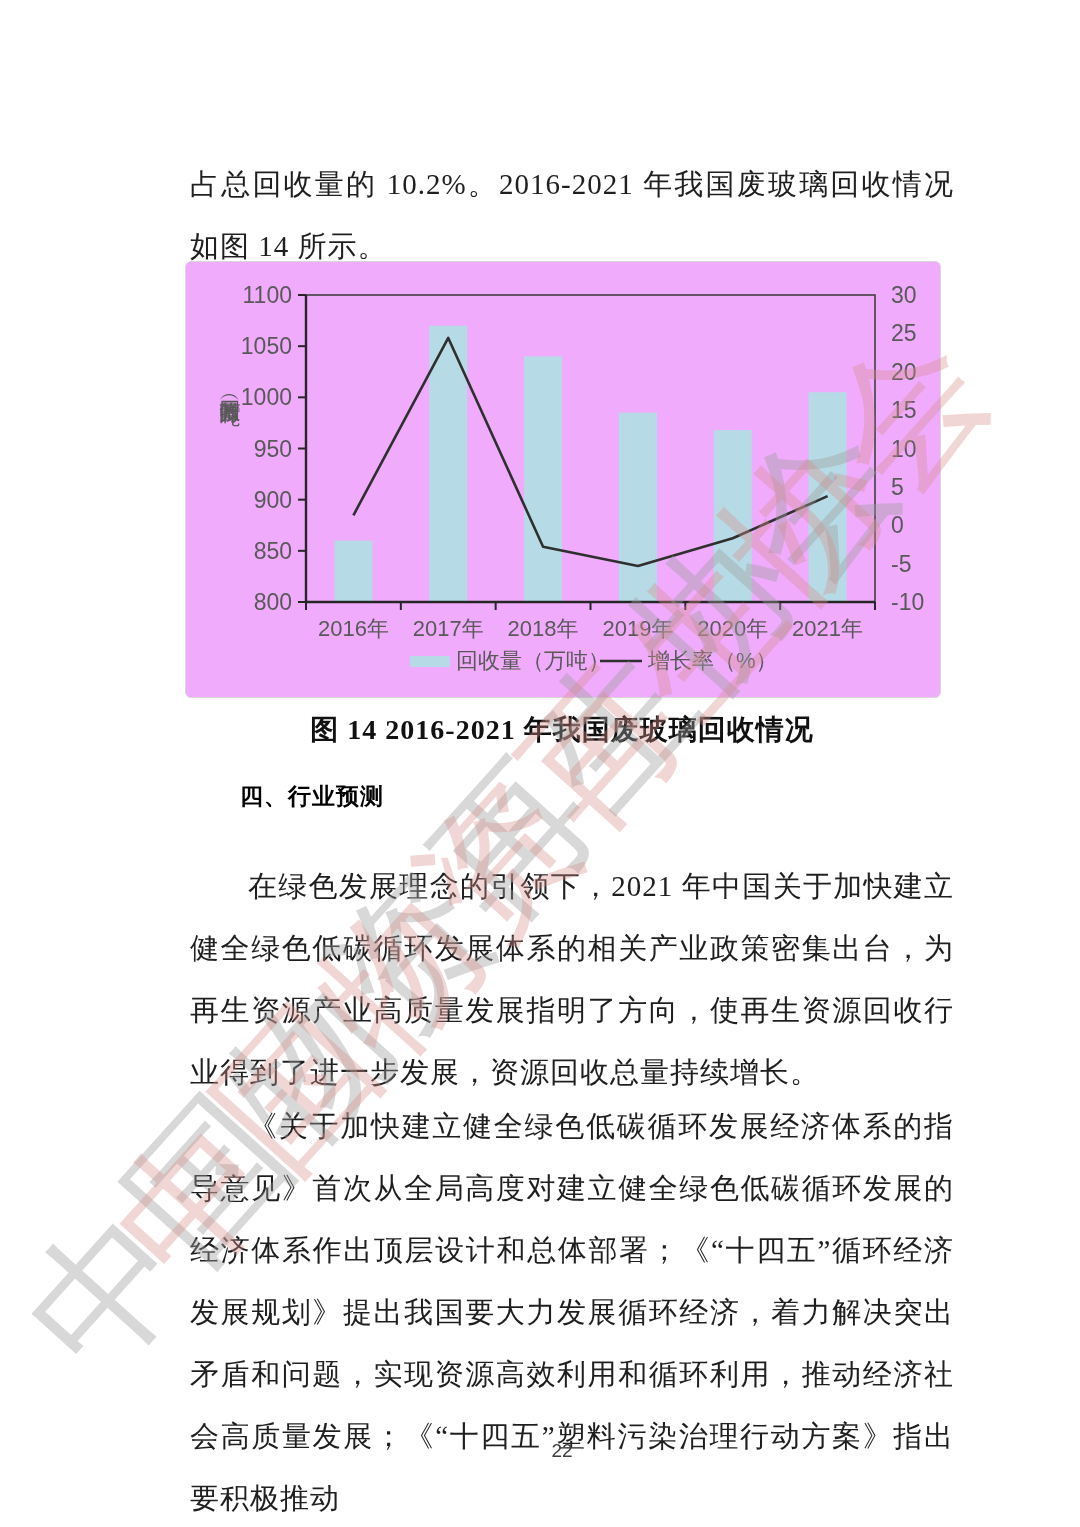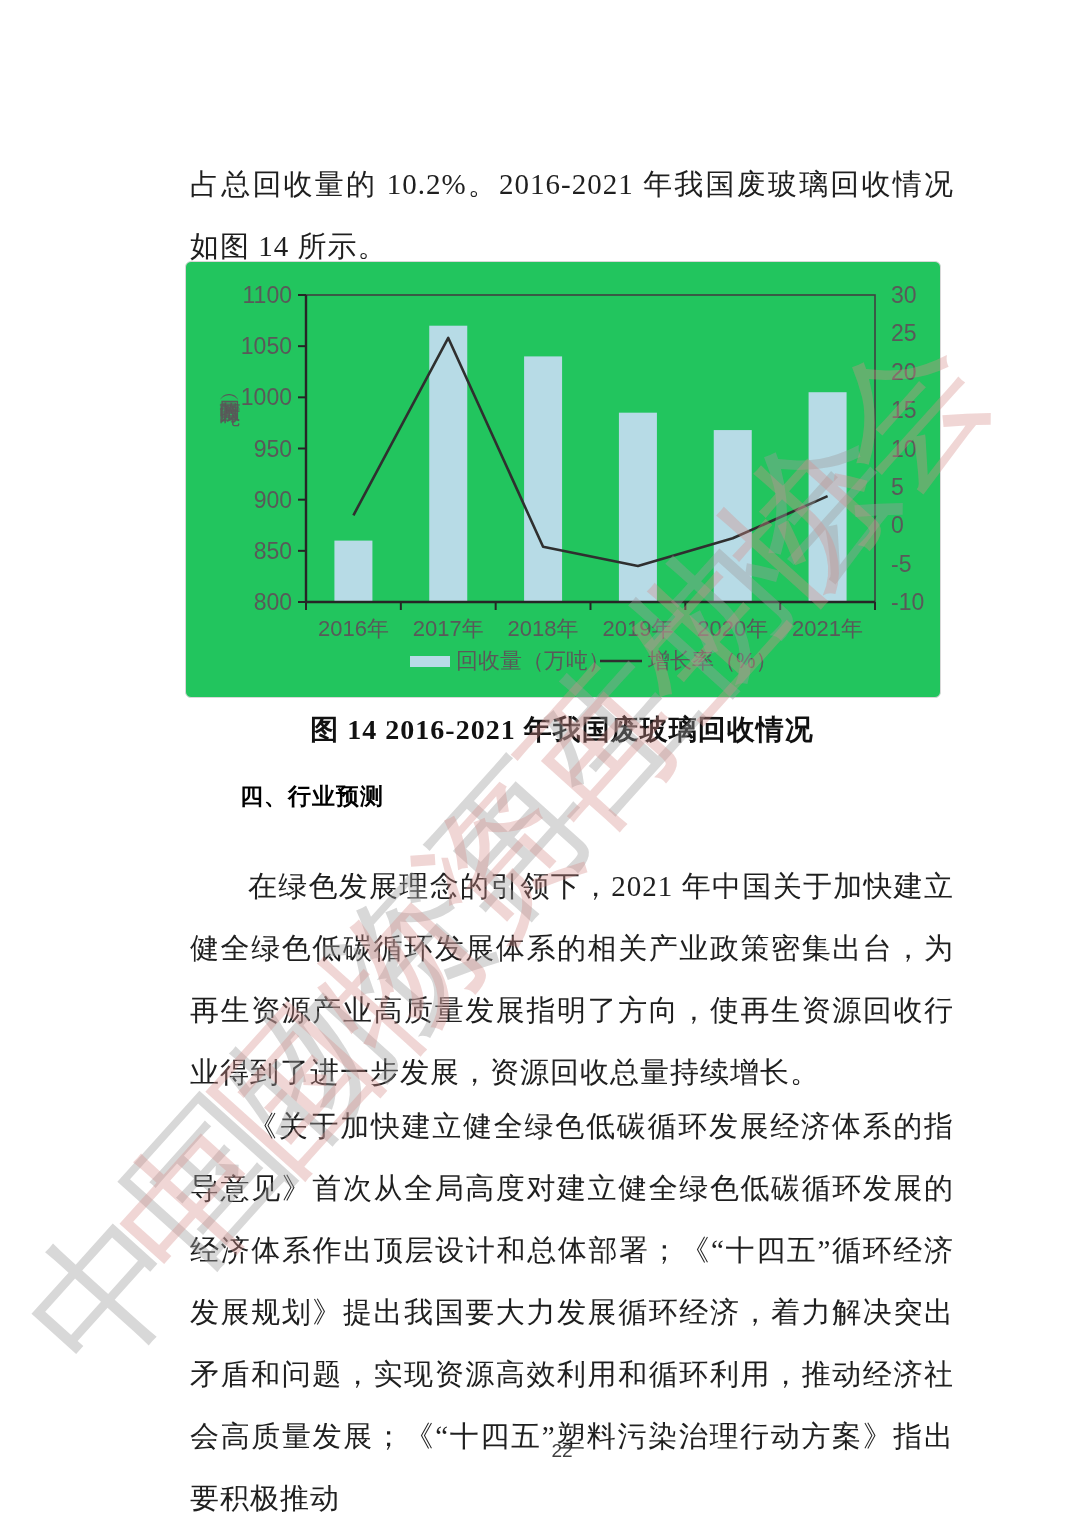--- a/index.html
+++ b/index.html
@@ -15,21 +15,21 @@
   #para-top{top:124px;}
   #para-1{top:826px;text-indent:2em;}
   #para-2{top:1066px;text-indent:2em;}
   .section-heading{
     position:absolute;left:218px;top:781px;
     font-family:"Liberation Sans","DejaVu Sans",sans-serif;
     font-weight:bold;font-size:23px;color:#000000;letter-spacing:1px;
   }
   .figure-box{
     position:absolute;left:163px;top:261px;width:754px;height:435px;
-    border:1px solid #d8d8d8;border-radius:6px;background:#22c55e;box-sizing:content-box;
+    border:1px solid #d8d8d8;border-radius:6px;background:#f0abfc;box-sizing:content-box;
   }
   .figure-box svg{position:absolute;left:0;top:0;}
   .figure-box svg text{font-family:"Liberation Sans","DejaVu Sans",sans-serif;}
   .axis-title{
     position:absolute;left:34px;top:122px;height:270px;
     writing-mode:vertical-rl;text-orientation:upright;
     font-family:"Liberation Sans","DejaVu Sans",sans-serif;
     font-size:21px;color:#595959;letter-spacing:1px;line-height:1;
   }
   .fig-caption{

